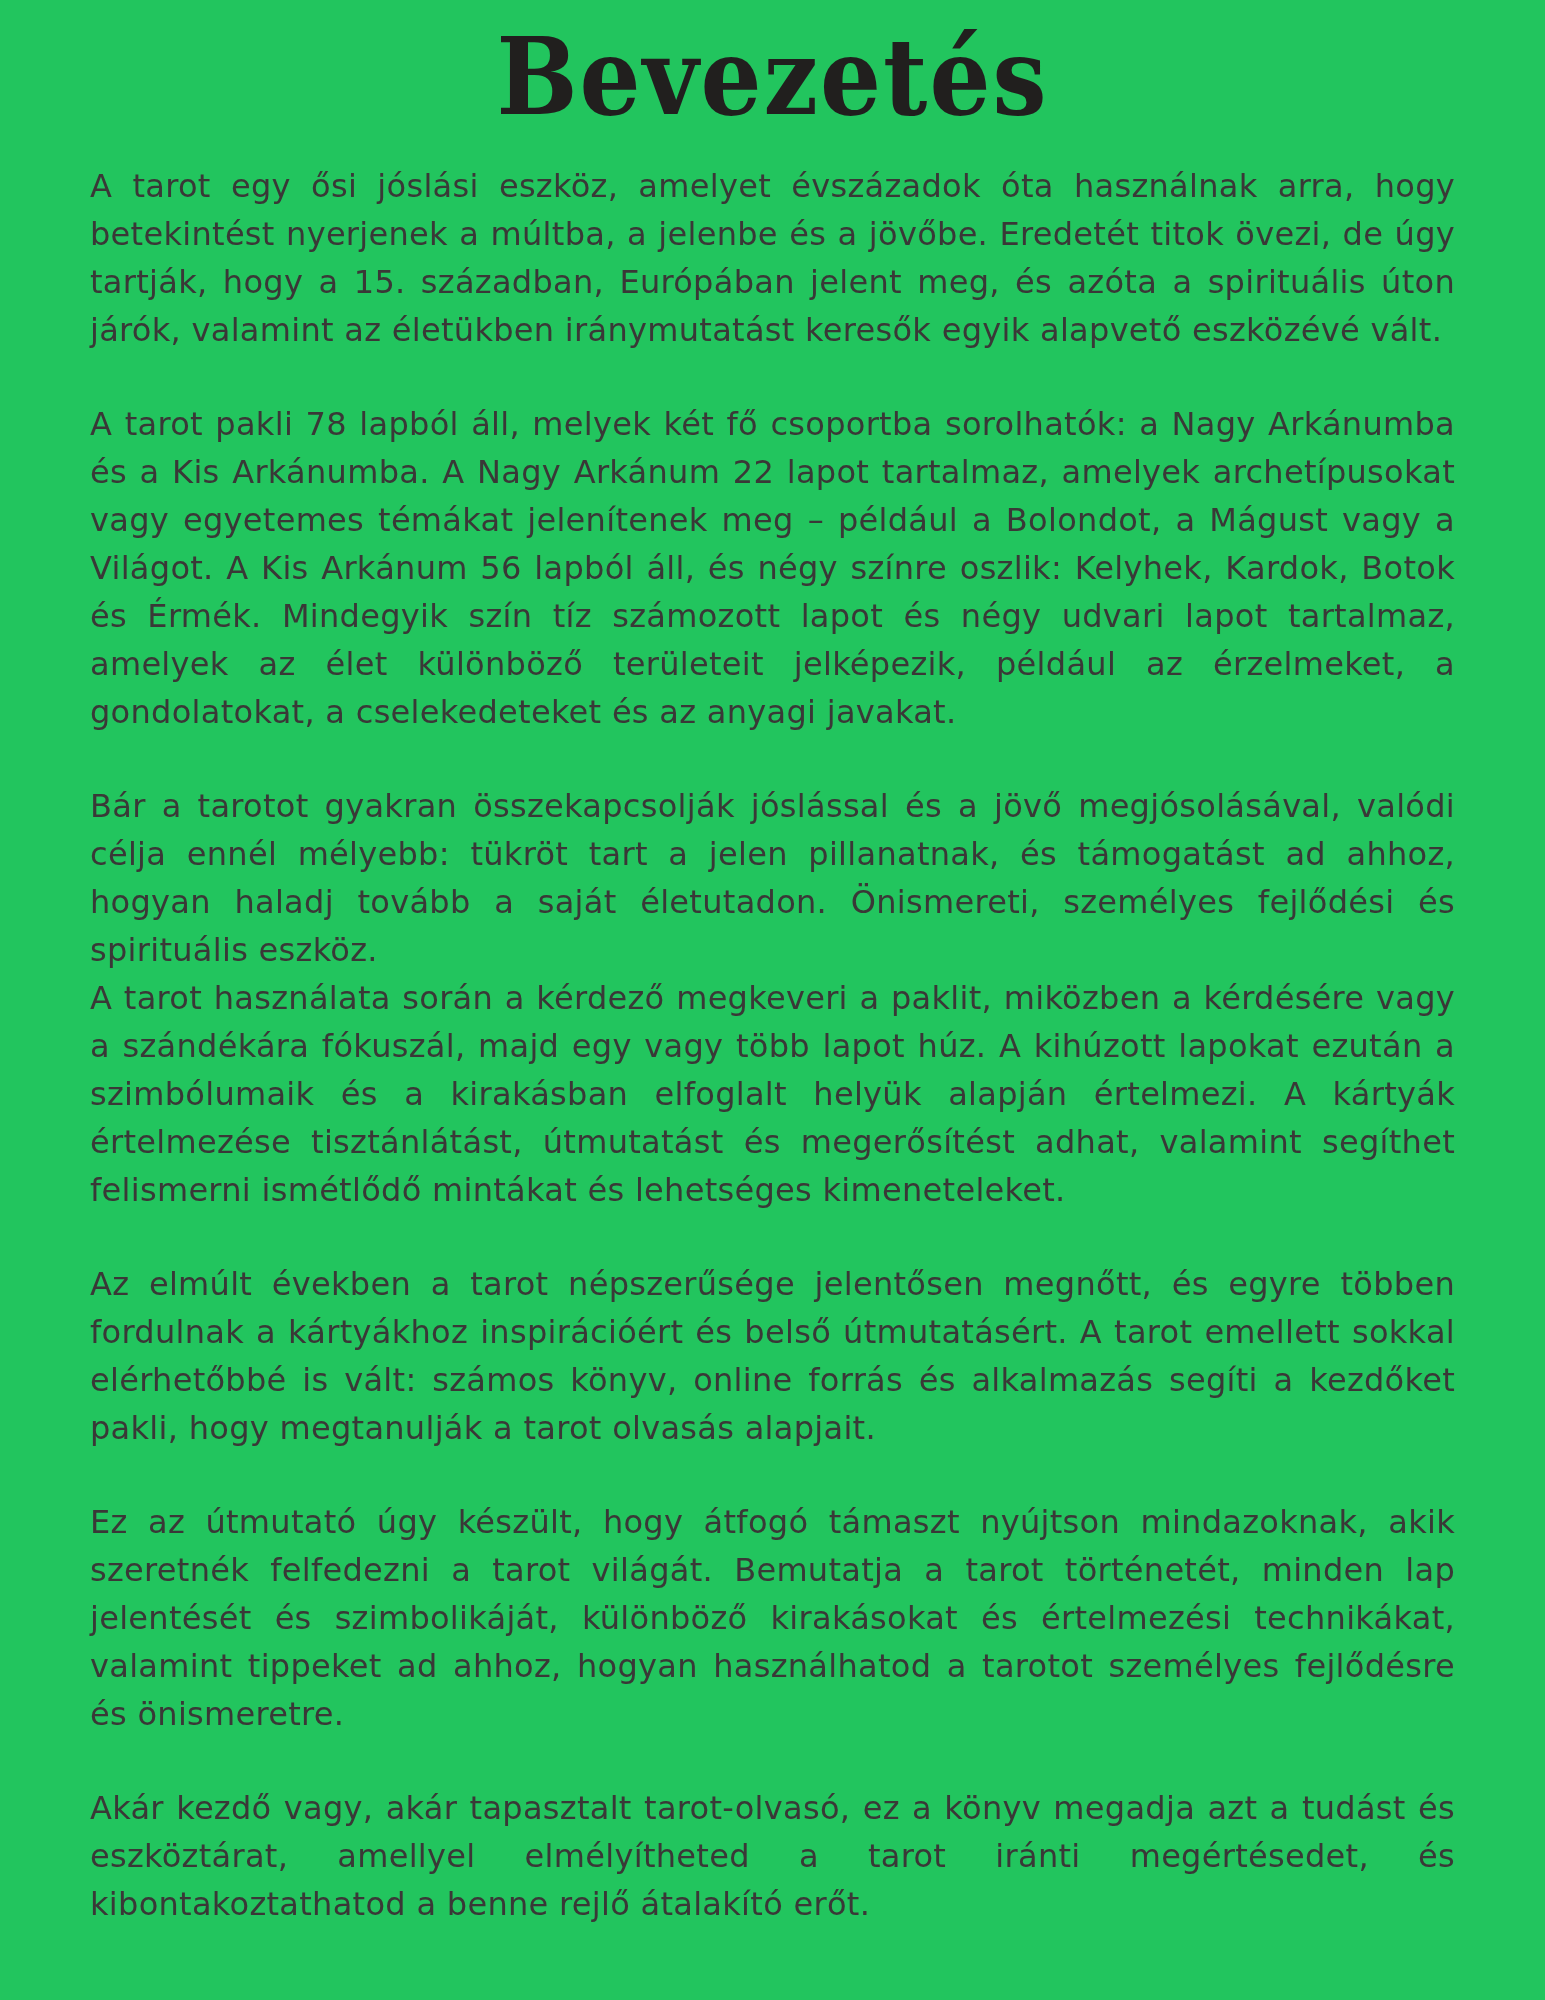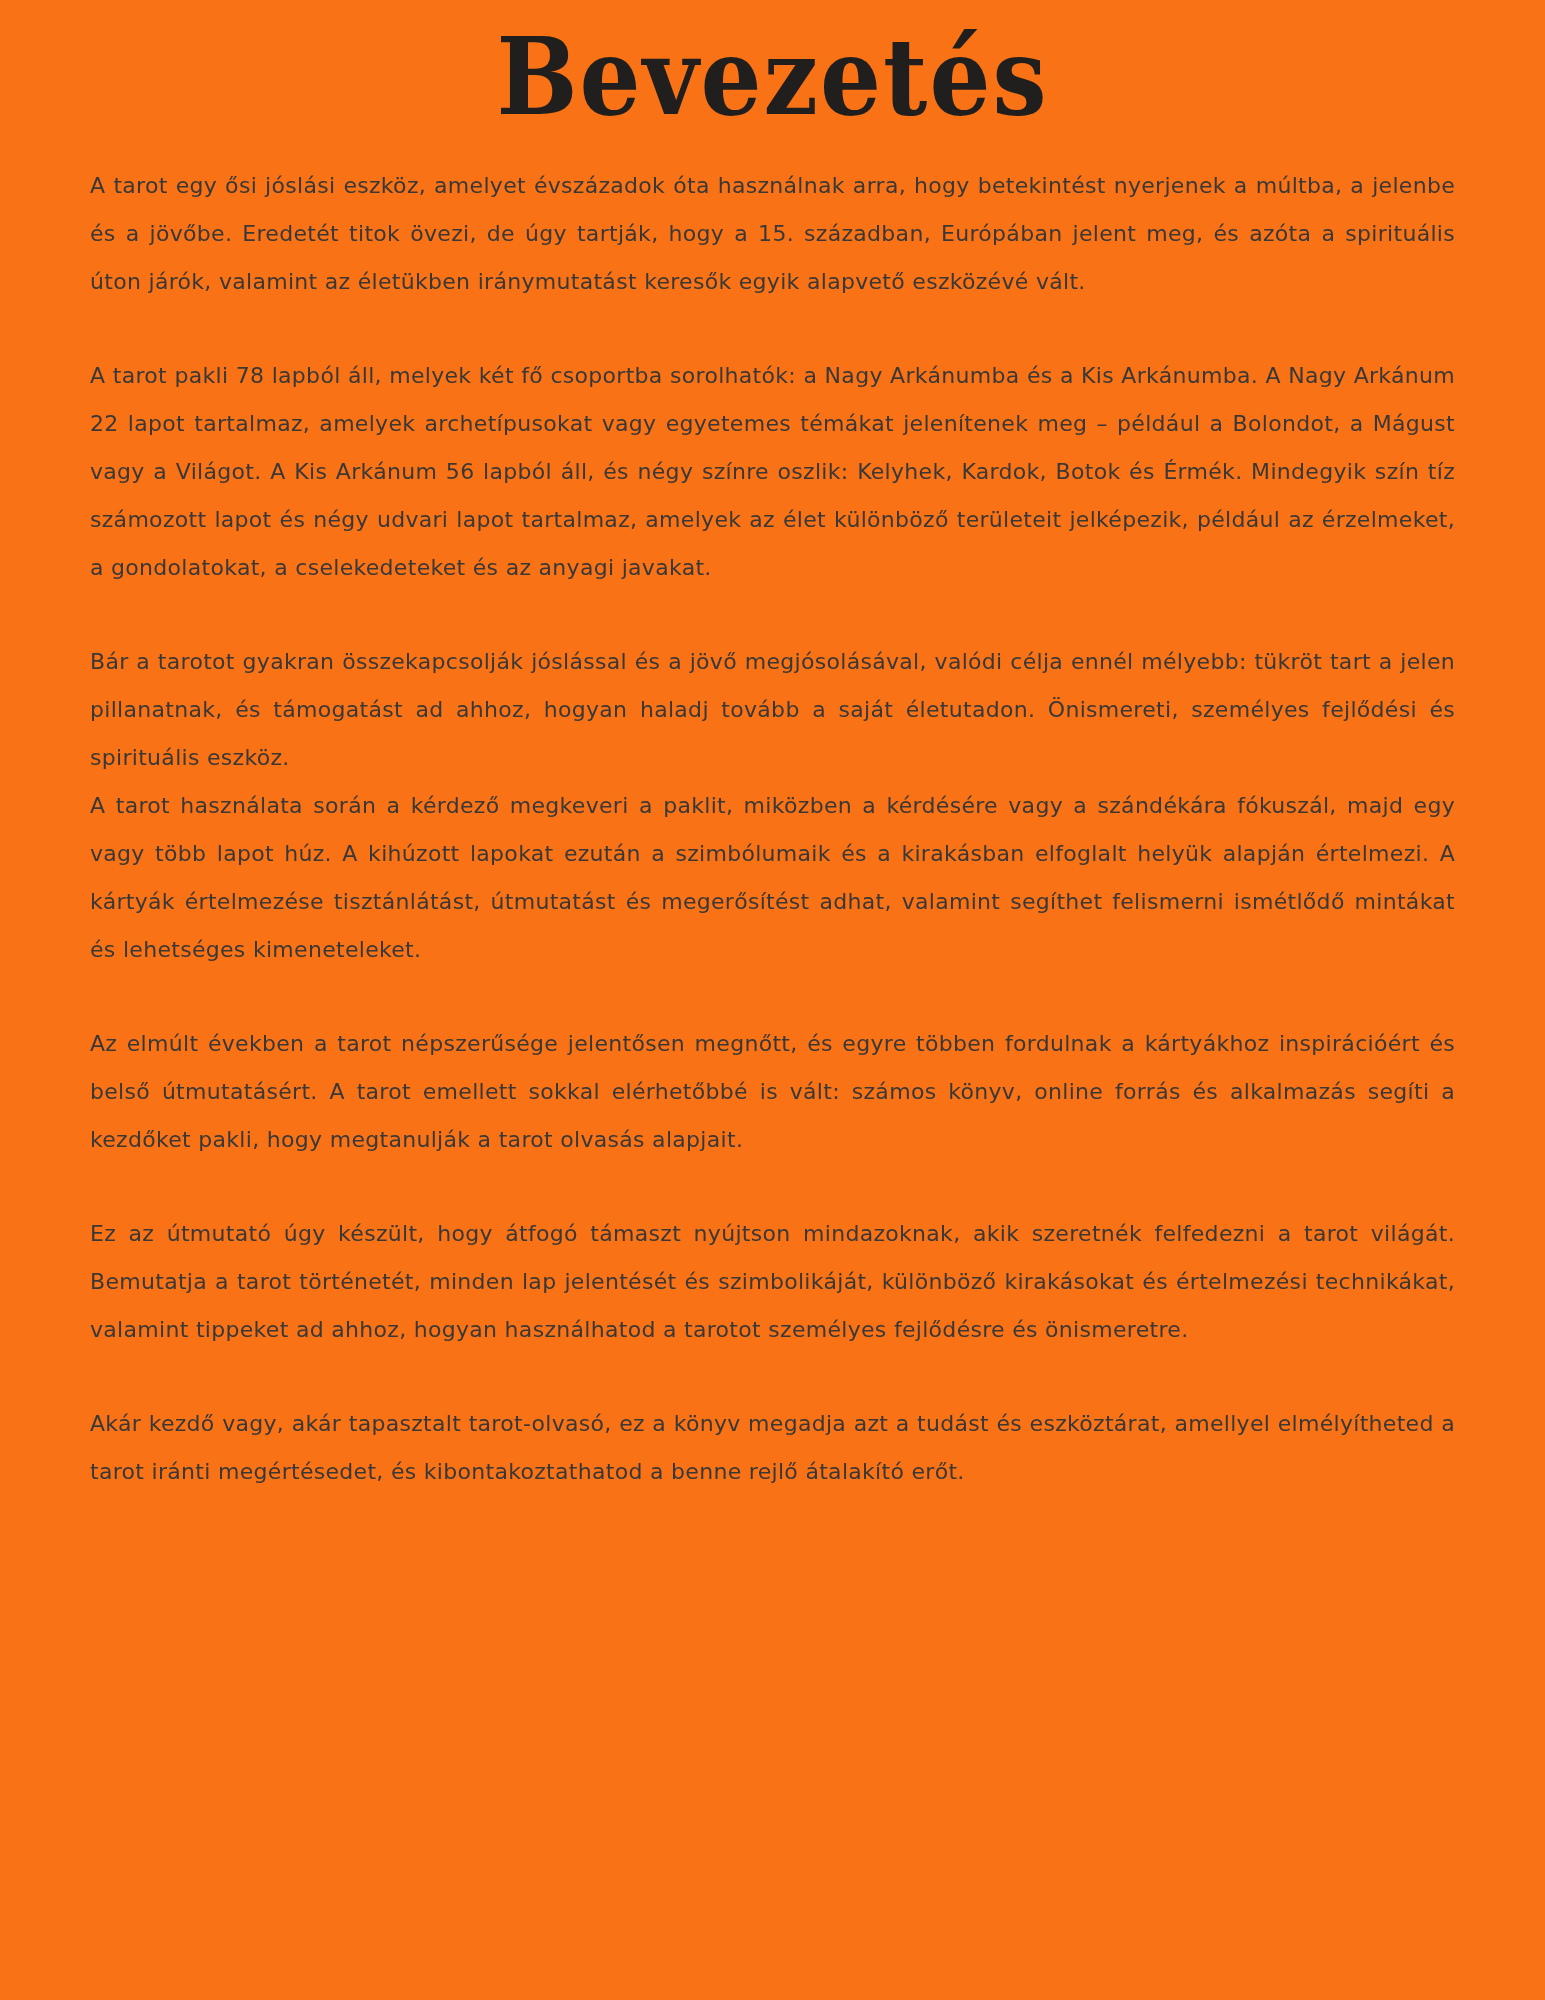--- a/index.html
+++ b/index.html
@@ -3,40 +3,40 @@
 <meta charset="utf-8">
 <style>
   * { margin: 0; padding: 0; box-sizing: border-box; }
   html, body {
     background: #ffffff;
   }
   .page {
     position: relative;
     width: 1545px;
     height: 2000px;
-    background: #f97316;
+    background: #22c55e;
     overflow: hidden;
     font-family: "DejaVu Sans", sans-serif;
   }
   .title {
     margin-top: 18px;
     text-align: center;
     font-family: "DejaVu Serif", serif;
     font-weight: 700;
     font-size: 96px;
     line-height: 1.1;
     letter-spacing: 2px;
     color: #211f1e;
     transform: scaleY(1.12);
     transform-origin: top center;
   }
   .content {
     margin: 38px 90px 0 90px;
     color: #3a3837;
-    font-size: 22px;
+    font-size: 32px;
     line-height: 48px;
     text-align: justify;
     text-justify: inter-word;
     letter-spacing: 0.3px;
   }
   .para {
     margin-bottom: 46px;
   }
   .para.tight-bottom {
     margin-bottom: 0;

